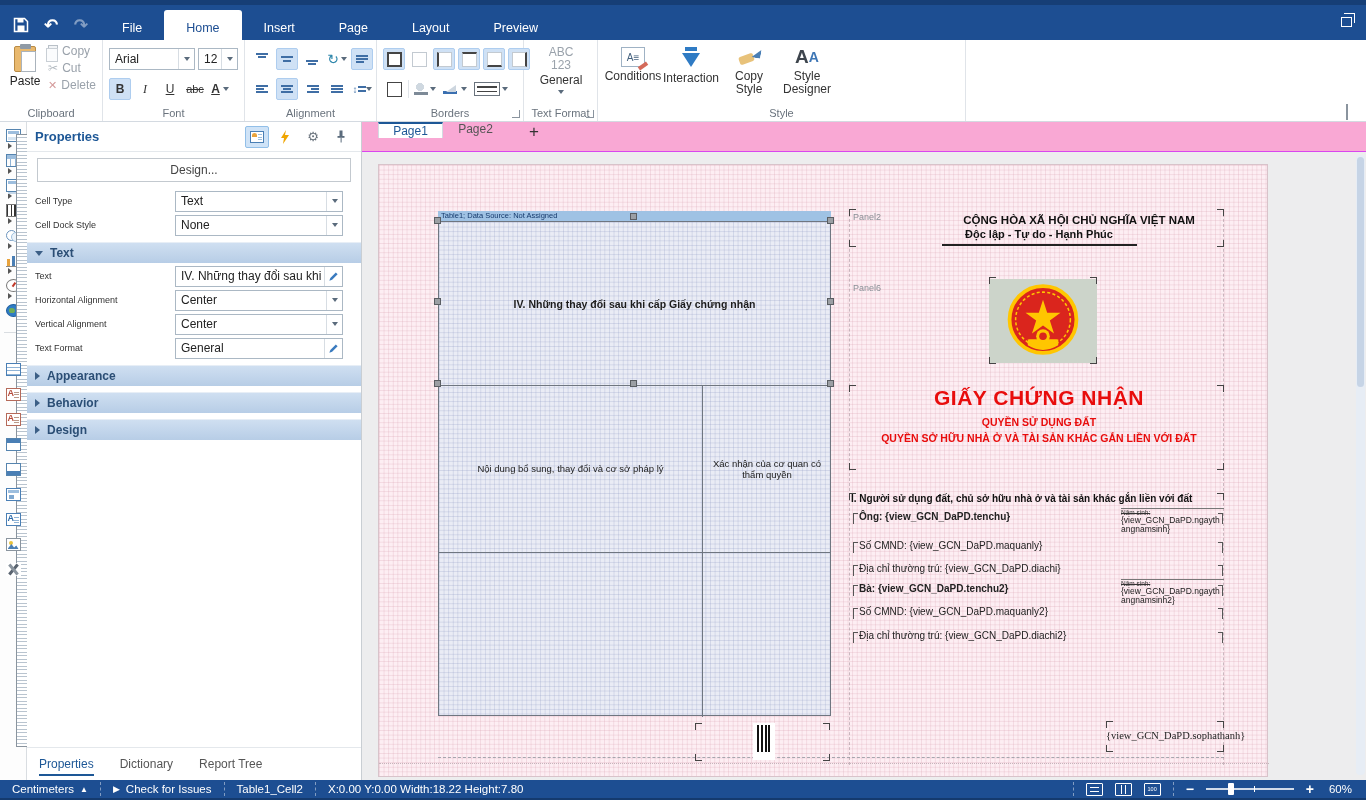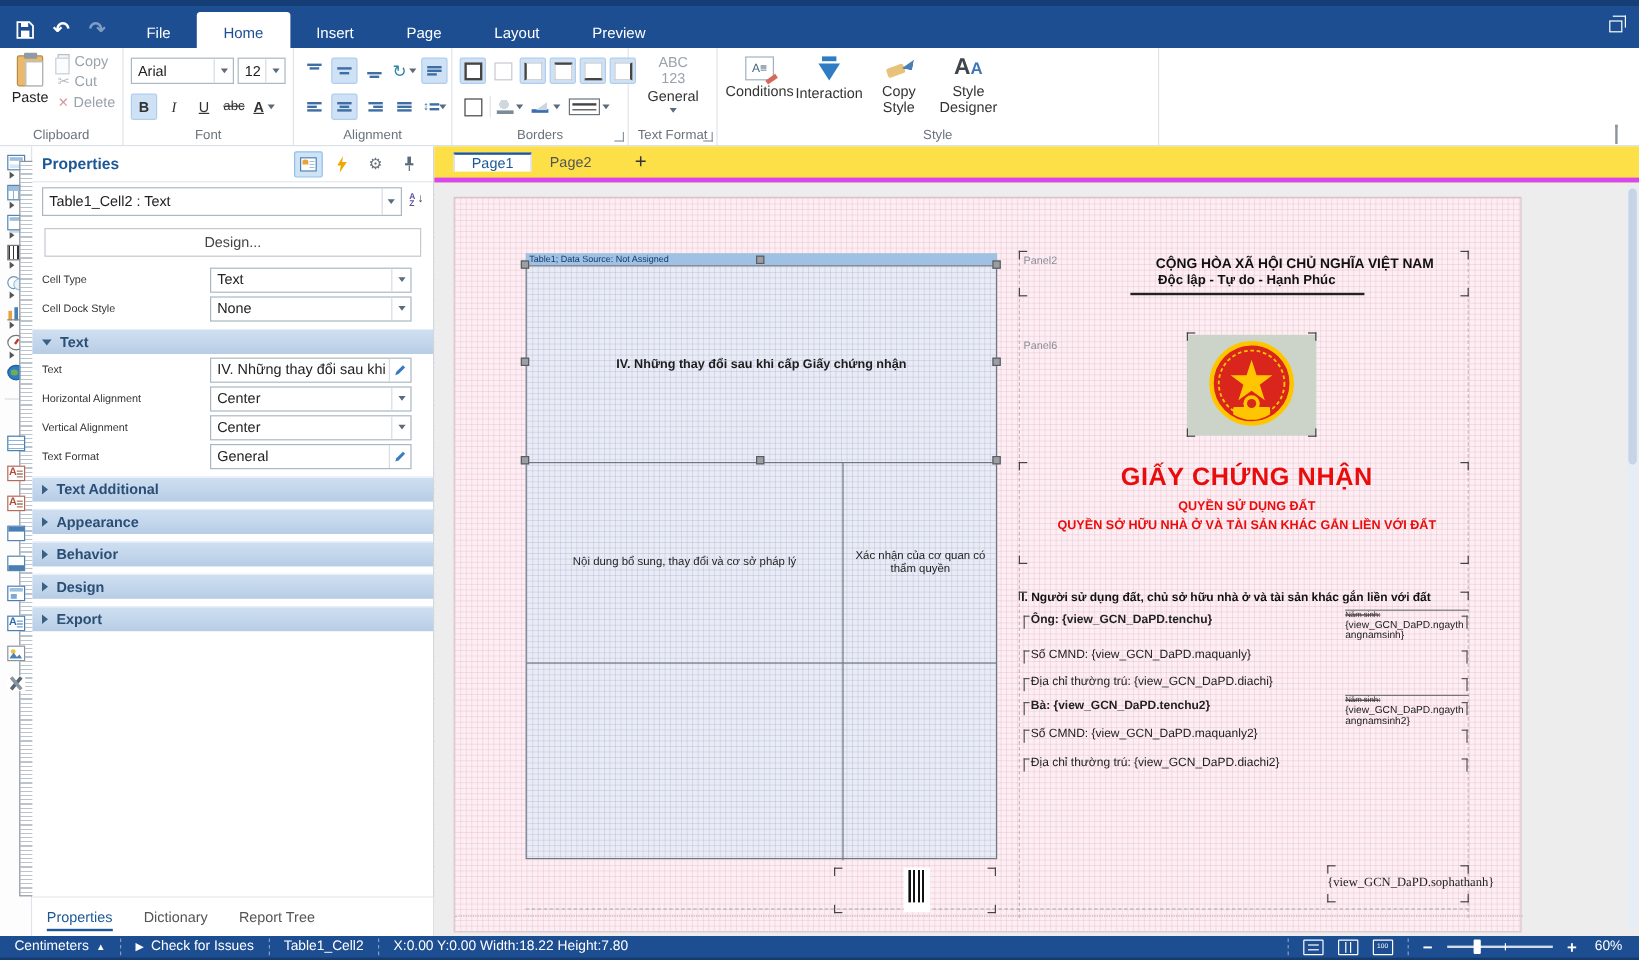--- a/index.html
+++ b/index.html
@@ -149,21 +149,21 @@
   .pval{width:168px;height:21px;}
   .editbtn{margin-left:auto;width:18px;height:100%;display:flex;align-items:center;justify-content:center;border-left:1px solid #d7dde3;}
   .checkbox{width:13px;height:13px;border:1px solid #8aa0b8;background:#fff;}
   .props-tabs{position:absolute;left:0;bottom:0;width:100%;height:33px;border-top:1px solid #e4e8ec;display:flex;align-items:stretch;padding-left:12px;gap:26px;background:#fff;}
   .ptab{display:flex;align-items:center;color:#555;position:relative;}
   .ptab.active{color:#1d5796;}
   .ptab.active::after{content:"";position:absolute;left:0;right:0;bottom:4px;height:2px;background:#1d5796;}
 
   
   .canvas{position:absolute;left:362px;top:0;width:1004px;height:658px;background:#ededee;}
-  .pagetabs{position:absolute;left:0;top:0;width:100%;height:30px;background:#fde047;border-bottom:4px solid #d946ef;display:flex;align-items:center;padding-left:16px;}
+  .pagetabs{position:absolute;left:0;top:0;width:100%;height:30px;background:#f9a8d4;border-bottom:1px solid #d946ef;display:flex;align-items:flex-start;padding-left:16px;}
   .ptab2{width:65px;display:flex;align-items:center;justify-content:center;color:#555;}
   .ptab2.active{border-top:2px solid #1d5796;border-left:1px solid #d4dae1;border-right:1px solid #d4dae1;background:#fff;color:#1d5796;}
   .vsep{width:1px;background:#d4dae1;margin:6px 4px;}
   .plus{width:34px;display:flex;align-items:center;justify-content:center;font-size:17px;color:#333;}
   .workspace{position:absolute;left:0;top:30px;width:100%;height:628px;overflow:hidden;}
   .vscroll{position:absolute;right:1px;top:3px;width:9px;height:620px;background:#e7edf5;border-radius:4px;}
   .vscroll .thumb{position:absolute;left:1px;top:2px;width:7px;height:230px;background:#c6d4e6;border-radius:4px;}
 
   .page{position:absolute;left:16px;top:12px;width:890px;height:613px;background:#fdeef3;border:1px solid #d8c3ca;
     background-image:linear-gradient(rgba(219,166,182,.30) 1px,transparent 1px),linear-gradient(90deg,rgba(219,166,182,.30) 1px,transparent 1px);
@@ -556,32 +556,20 @@
             </div>
           <div class="phbtn">
               <svg width="10" height="13" viewBox="0 0 10 13">
                 <rect x="3.5" y="0.5" width="3" height="6" fill="#5a6b7c"></rect>
                 <rect x="1.5" y="6" width="7" height="1.8" fill="#5a6b7c"></rect>
                 <rect x="4.6" y="8" width="1" height="4.5" fill="#5a6b7c"></rect>
               </svg>
             </div>
         </div>
       </div>
-      <div class="selector-row">
-        <div class="combo sel-combo">
-            <span>Table1_Cell2 : Text</span>
-            <span class="arr">
-              <span class="tri"></span>
-            </span>
-          </div>
-        <div class="sort-ic">
-            <span>A</span>
-            <span>Z</span>
-          </div>
-      </div>
       <div class="design-btn">
           <span>Design...</span>
         </div>
 
       <div class="prow">
           <span class="plabel">Cell Type</span>
         <div class="combo pval">
             <span>Text</span>
             <span class="arr">
               <span class="tri"></span>
@@ -638,37 +626,29 @@
             <span class="editbtn">
               <svg width="11" height="11" viewBox="0 0 12 12">
                 <path d="M1.5 10.5 L2.5 7.5 L8.5 1.5 L10.5 3.5 L4.5 9.5 Z" fill="#3a7bbf"></path>
               </svg>
             </span>
           </div>
         </div>
 
       <div class="sect">
           <span class="caret-r"></span>
-          <span>Text Additional</span>
-        </div>
-      <div class="sect">
-          <span class="caret-r"></span>
           <span>Appearance</span>
         </div>
       <div class="sect">
           <span class="caret-r"></span>
           <span>Behavior</span>
         </div>
       <div class="sect">
           <span class="caret-r"></span>
           <span>Design</span>
-        </div>
-      <div class="sect">
-          <span class="caret-r"></span>
-          <span>Export</span>
         </div>
 
       <div class="props-tabs">
         <div class="ptab active">Properties</div>
         <div class="ptab">Dictionary</div>
         <div class="ptab">Report Tree</div>
       </div>
     </div>
 
     <div class="canvas">

